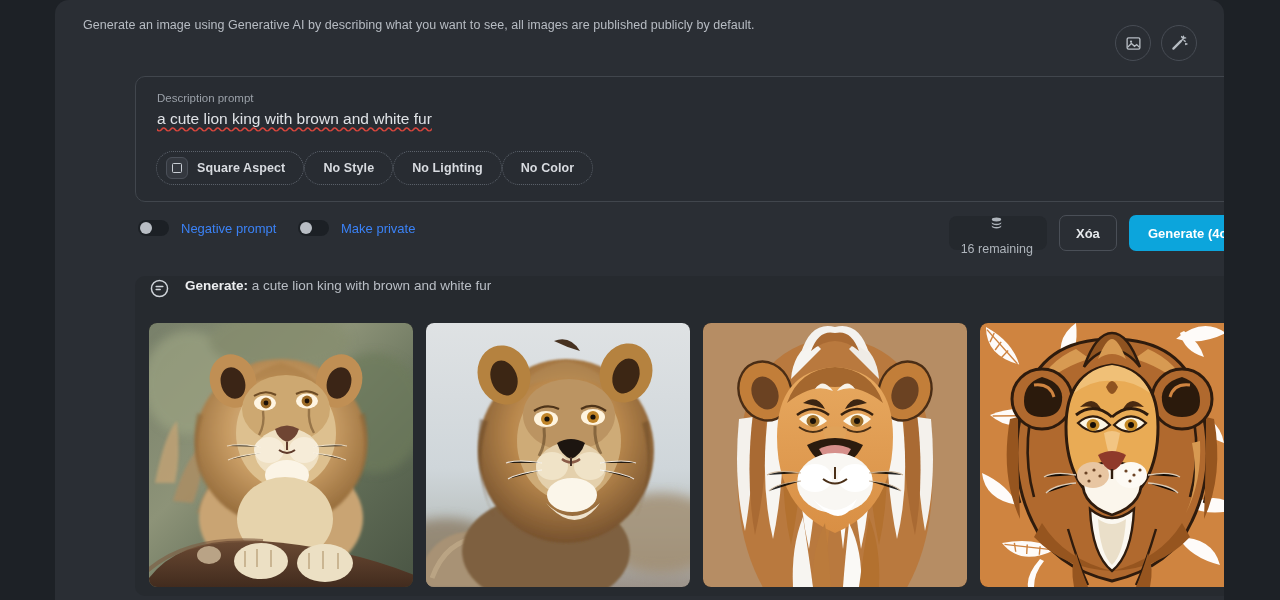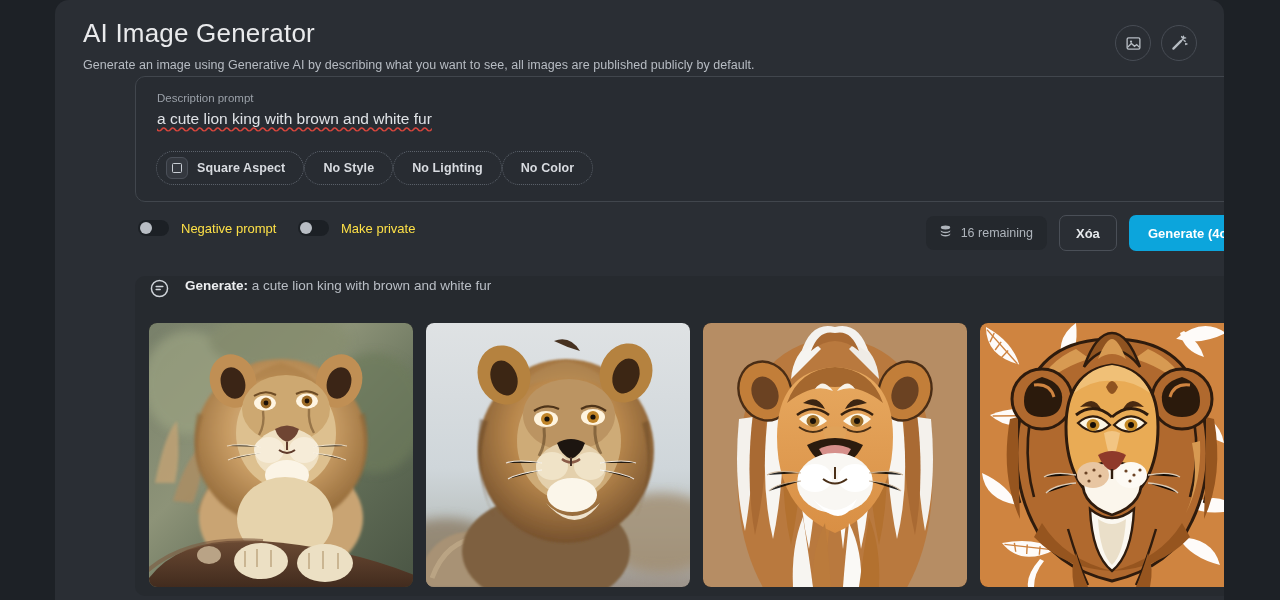--- a/index.html
+++ b/index.html
@@ -134,37 +134,38 @@
   .switch .knob {
     position: absolute;
     left: 2px; top: 2px;
     width: 12px; height: 12px;
     border-radius: 50%;
     background: #b8bdc4;
   }
   .toggle-label {
     margin-left: 12px;
     font-size: 13px;
-    color: #fde047;
+    color: #3b82f6;
   }
 
   .right-actions {
     position: absolute;
     right: 0; top: 0;
     display: flex; align-items: center; gap: 12px;
   }
   .credits {
     height: 34px;
     display: flex; align-items: center;
     padding: 0 14px 0 12px;
     border-radius: 8px;
     background: #24282d;
     color: #aeb4bb;
     font-size: 12.5px;
     gap: 8px;
+    flex-direction: column;
   }
   .btn-outline {
     height: 36px;
     min-width: 58px;
     padding: 0 16px;
     border: 1px solid #4a4f57;
     border-radius: 7px;
     background: transparent;
     color: #e6e9ec;
     font-size: 13px;
@@ -219,21 +220,20 @@
   .thumb svg { display: block; width: 100%; height: 100%; }
 </style>
 </head>
 <body>
 
 <div id="app">
 
   <div class="panel">
     <div class="inner">
 
-      <h1 class="page-title">AI Image Generator</h1>
       <div class="page-sub">Generate an image using Generative AI by describing what you want to see, all images are published publicly by default.</div>
     </div>
 
     <div class="top-actions">
       <div class="circ-btn">
         <span>
           <svg width="17" height="17" viewBox="0 0 24 24" fill="none" stroke="#b6bcc3" stroke-width="1.9">
             <rect x="3" y="4" width="18" height="16" rx="2"></rect>
             <circle cx="8.5" cy="9.5" r="1.6" fill="#b6bcc3" stroke="none"></circle>
             <path d="M3.5 17.5 L9 12 L13.5 16 L16.5 13.5 L20.5 17.5"></path>

